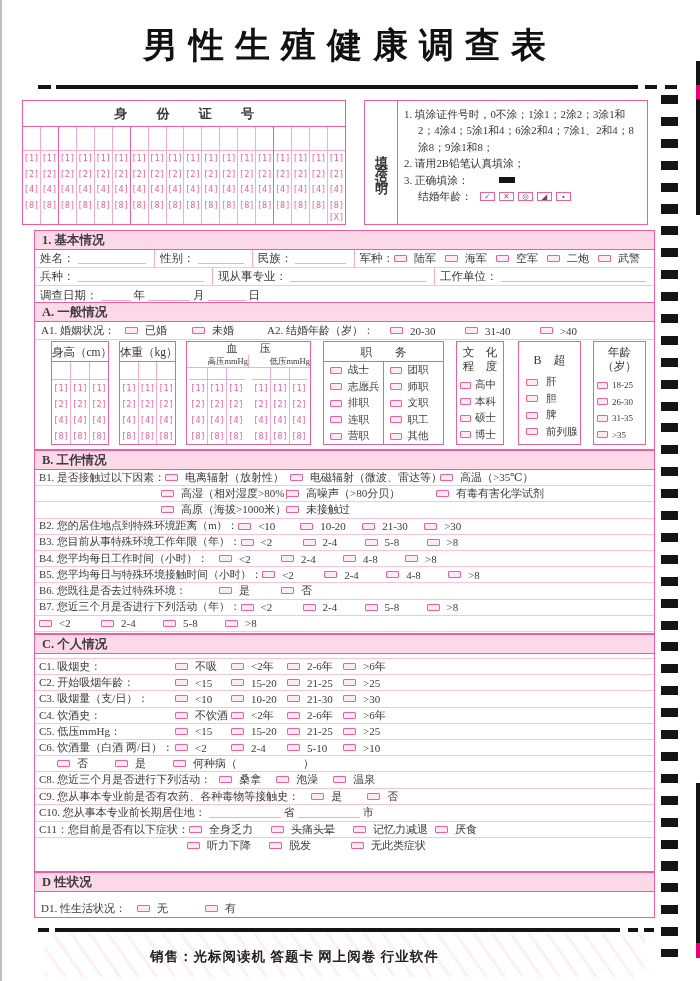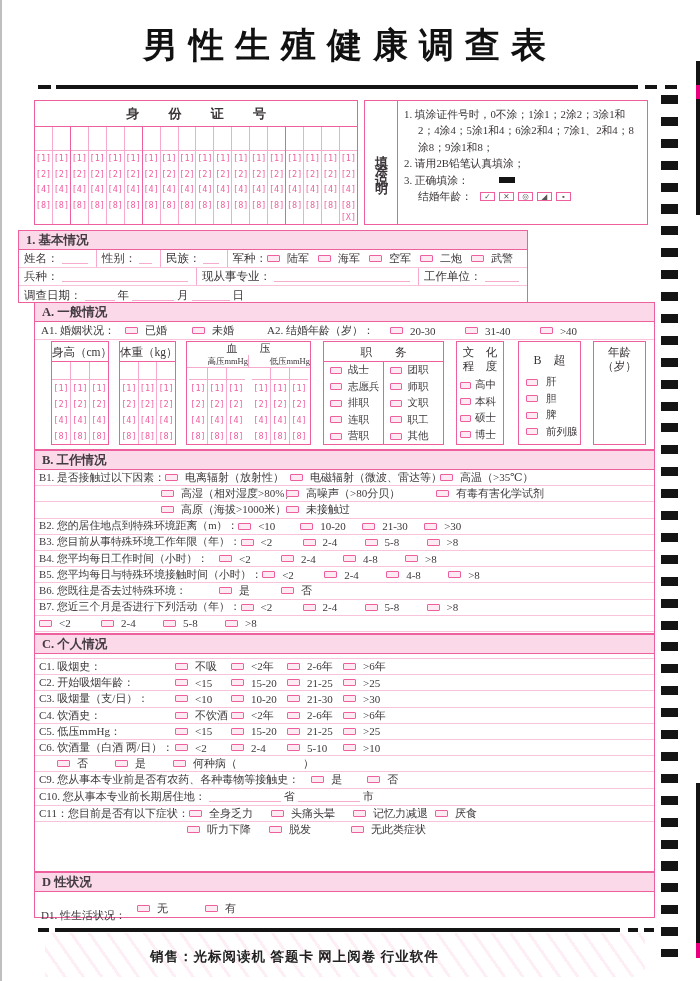--- a/index.html
+++ b/index.html
@@ -33,42 +33,42 @@
   .opt:has(.olbl:empty){visibility:hidden}
   .olbl{font-size:11px;white-space:nowrap}
   .qrow{display:flex;align-items:center;height:16.2px;padding:0 4px;border-bottom:1px solid var(--row);
     font-size:11px;white-space:nowrap}
   .qlabel{white-space:nowrap}
   .blank{display:inline-block;border-bottom:1px solid var(--pink-lt);height:11px;margin:0 3px;flex:none}
   .bub{display:block;height:16px;line-height:16px;text-align:center;font-size:8.5px;color:var(--pink);
     font-family:"DejaVu Sans Mono",monospace;white-space:nowrap}
   .bub:empty{display:none}
   
-  .id-panel{left:34px;top:100px;width:324px;height:125px}
+  .id-panel{left:22px;top:100px;width:324px;height:125px}
   .id-title{height:25px;line-height:25px;text-align:center;font-size:13px;font-weight:bold;
     letter-spacing:13px;padding-left:13px;color:#3a3438}
   .id-grid{display:flex;border-top:1px solid var(--pink);height:98px}
   .idcol{flex:1;border-right:1px solid var(--pink-lt);display:flex;flex-direction:column}
   .idcol:last-child{border-right:none}
   .idcol:nth-child(2),.idcol:nth-child(6),.idcol:nth-child(14){border-right-color:var(--pink)}
   .idcol .write{height:24px;border-bottom:1px solid var(--pink-lt)}
   .idcol .bub{height:15.5px;line-height:15.5px}
   .idcol .bub:nth-child(6){height:9px;line-height:8px}
   
   .ins-panel{left:364px;top:100px;width:284px;height:125px;display:flex}
   .ins-side{width:33px;border-right:1px solid var(--pink);display:flex;align-items:center;justify-content:center;
     writing-mode:vertical-rl;text-orientation:upright;letter-spacing:9px;font-size:13px;font-weight:bold;color:#3a3438}
   .ins-body{flex:1;padding:5px 6px;font-size:10.8px;line-height:1.52;color:#3a3438}
   .ins-item{padding-left:14px;text-indent:-14px}
   .ins-line{display:flex;align-items:center;padding-left:14px}
   .mark-ok{display:inline-block;width:16px;height:6px;background:#141414;margin-left:30px}
   .wmk{display:inline-flex;align-items:center;justify-content:center;width:15px;height:9px;
     border:1px solid var(--pink);font-size:7.5px;line-height:7px;color:#555;margin-right:4px}
   
-  .sec1{left:18px;top:230px;width:510px;height:73px}
+  .sec1{left:34px;top:230px;width:621px;height:73px}
   .secA{left:34px;top:302px;width:621px;height:148px}
   .secB{left:34px;top:450px;width:621px;height:184px}
   .secC{left:34px;top:634px;width:621px;height:238px}
   .secD{left:34px;top:872px;width:621px;height:46px}
   
   .brow{display:flex;height:18px;border-bottom:1px solid var(--row);font-size:11.5px}
   .bcell{display:flex;align-items:center;padding:0 5px;border-right:1px solid var(--pink-lt);height:100%;white-space:nowrap}
   .bcell:last-child{border-right:none;flex:1}
   .c-name{width:142px}.c-gender{width:115px}.c-ethnic{width:120px}
   .c-arm{width:178px}.c-prof{width:222px}
@@ -105,21 +105,21 @@
   
   .qsecC .qrow .qlabel{min-width:136px}
   .qsecC .opt{width:56px}
   .c7opts .opt{width:58px}
   .c7opts .opt:last-child{width:auto}
   .c8row .opt{width:57px}
   .c9row .opt{width:56px}
   .c11row .opt{width:82px}
   .c11row .opt:last-child{width:auto}.spacer122{min-width:122px}
   
-  .drow{display:flex;height:26px;padding:16px 6px;font-size:11px}
+  .drow{display:flex;align-items:center;height:26px;padding:16px 6px;font-size:11px}
   .drow .opt{width:68px}
 </style>
 </head>
 <body>
 
 <div class="sheet">
 
   <div class="abs scan-left"></div>
   <div class="abs page-title">男性生殖健康调查表</div>
 
@@ -610,20 +610,38 @@
             <span>前列腺</span>
           </div>
         </div>
     </div>
 
     <div class="gbox" style="left:558px;top:38px;width:53px;height:104px">
       <div class="gtitle" style="padding-top:3px;line-height:14px">
         <div>年龄</div>
         <div>（岁）</div>
       </div>
+      <div style="padding-top:4px">
+          <div class="gopt" style="padding-left:3px;font-size:9px">
+            <i class="cb" style="width:11px;margin-right:4px"></i>
+            <span>18-25</span>
+          </div>
+          <div class="gopt" style="padding-left:3px;font-size:9px">
+            <i class="cb" style="width:11px;margin-right:4px"></i>
+            <span>26-30</span>
+          </div>
+          <div class="gopt" style="padding-left:3px;font-size:9px">
+            <i class="cb" style="width:11px;margin-right:4px"></i>
+            <span>31-35</span>
+          </div>
+          <div class="gopt" style="padding-left:3px;font-size:9px">
+            <i class="cb" style="width:11px;margin-right:4px"></i>
+            <span>&gt;35</span>
+          </div>
+        </div>
     </div>
   </div>
 
   <div class="abs panel secB">
     <div class="sec-hdr">B. 工作情况</div>
     <div class="qrow b1row">
       <span class="qlabel">B1. 是否接触过以下因素：</span>
       <span style="display:inline-flex">
           <span class="opt">
             <i class="cb"></i>
@@ -931,20 +949,37 @@
             <i class="cb"></i>
             <span class="olbl">否</span>
           </span>
           <span class="opt">
             <i class="cb"></i>
             <span class="olbl">是</span>
           </span>
           <span class="opt">
             <i class="cb"></i>
             <span class="olbl">何种病（　　　　　　）</span>
+          </span>
+        </span>
+    </div>
+    <div class="qrow c8row">
+      <span class="qlabel" style="margin-right:8px">C8. 您近三个月是否进行下列活动：</span>
+      <span style="display:inline-flex">
+          <span class="opt">
+            <i class="cb"></i>
+            <span class="olbl">桑拿</span>
+          </span>
+          <span class="opt">
+            <i class="cb"></i>
+            <span class="olbl">泡澡</span>
+          </span>
+          <span class="opt">
+            <i class="cb"></i>
+            <span class="olbl">温泉</span>
           </span>
         </span>
     </div>
     <div class="qrow c9row">
       <span class="qlabel" style="margin-right:12px">C9. 您从事本专业前是否有农药、各种毒物等接触史：</span>
       <span style="display:inline-flex">
           <span class="opt">
             <i class="cb"></i>
             <span class="olbl">是</span>
           </span>

